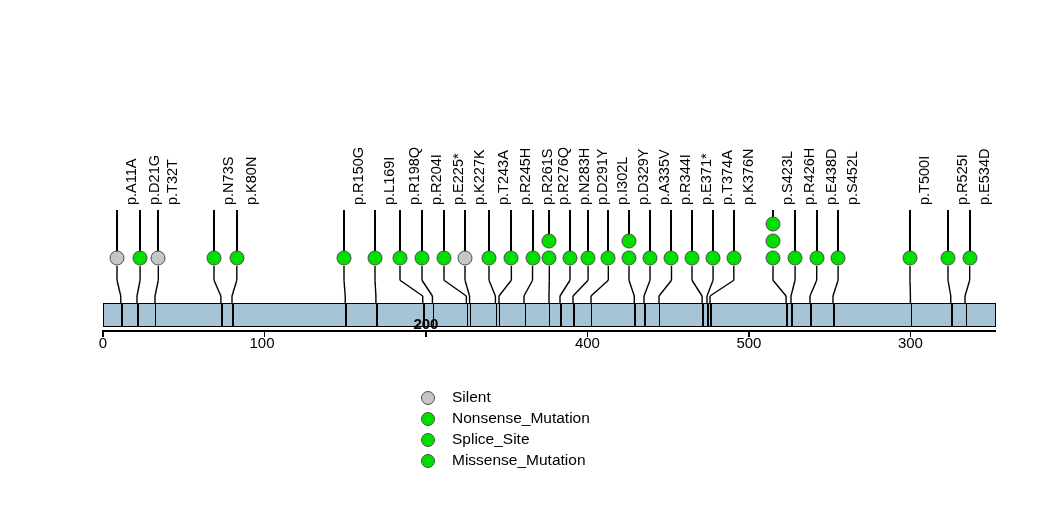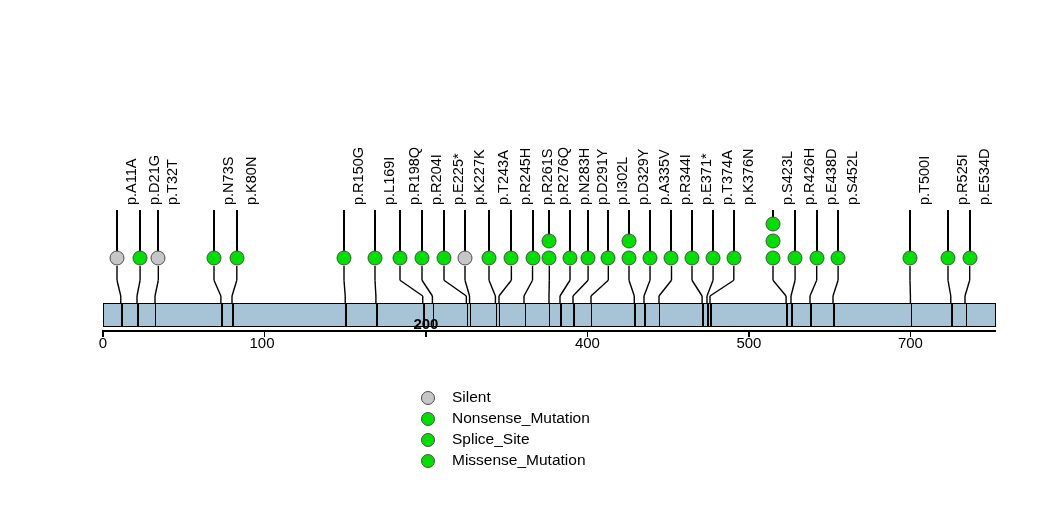--- a/index.html
+++ b/index.html
@@ -374,21 +374,21 @@
       <div class="axis-label" style="left: 103px; top: 334px;">0</div>
       <div class="axis-tick" style="left: 263.683px; top: 330px; background: rgb(0, 0, 0);"></div>
       <div class="axis-label" style="left: 262px; top: 334px;">100</div>
       <div class="axis-tick" style="left: 425.166px; top: 330px; background: rgb(0, 0, 0);"></div>
       <div class="axis-label" style="left: 425.966px; top: 315px; font-weight: bold;">200</div>
       <div class="axis-tick" style="left: 586.648px; top: 330px; background: rgb(0, 0, 0);"></div>
       <div class="axis-label" style="left: 587.448px; top: 334px;">400</div>
       <div class="axis-tick" style="left: 748.131px; top: 330px; background: rgb(0, 0, 0);"></div>
       <div class="axis-label" style="left: 748.931px; top: 334px;">500</div>
       <div class="axis-tick" style="left: 909.614px; top: 330px; background: rgb(0, 0, 0);"></div>
-      <div class="axis-label" style="left: 910.414px; top: 334px;">700</div>
+      <div class="axis-label" style="left: 910.414px; top: 334px;">300</div>
     </div>
 
   <div id="legend" style="left: 421px; top: 388px;">
       <div class="legend-row">
         <span class="legend-dot" style="background: rgb(198, 198, 198); border-color: rgb(77, 77, 77);"></span>
         <span class="legend-text">Silent</span>
       </div>
       <div class="legend-row">
         <span class="legend-dot" style="background: rgb(0, 224, 0); border-color: rgb(77, 77, 77);"></span>
         <span class="legend-text">Nonsense_Mutation</span>

